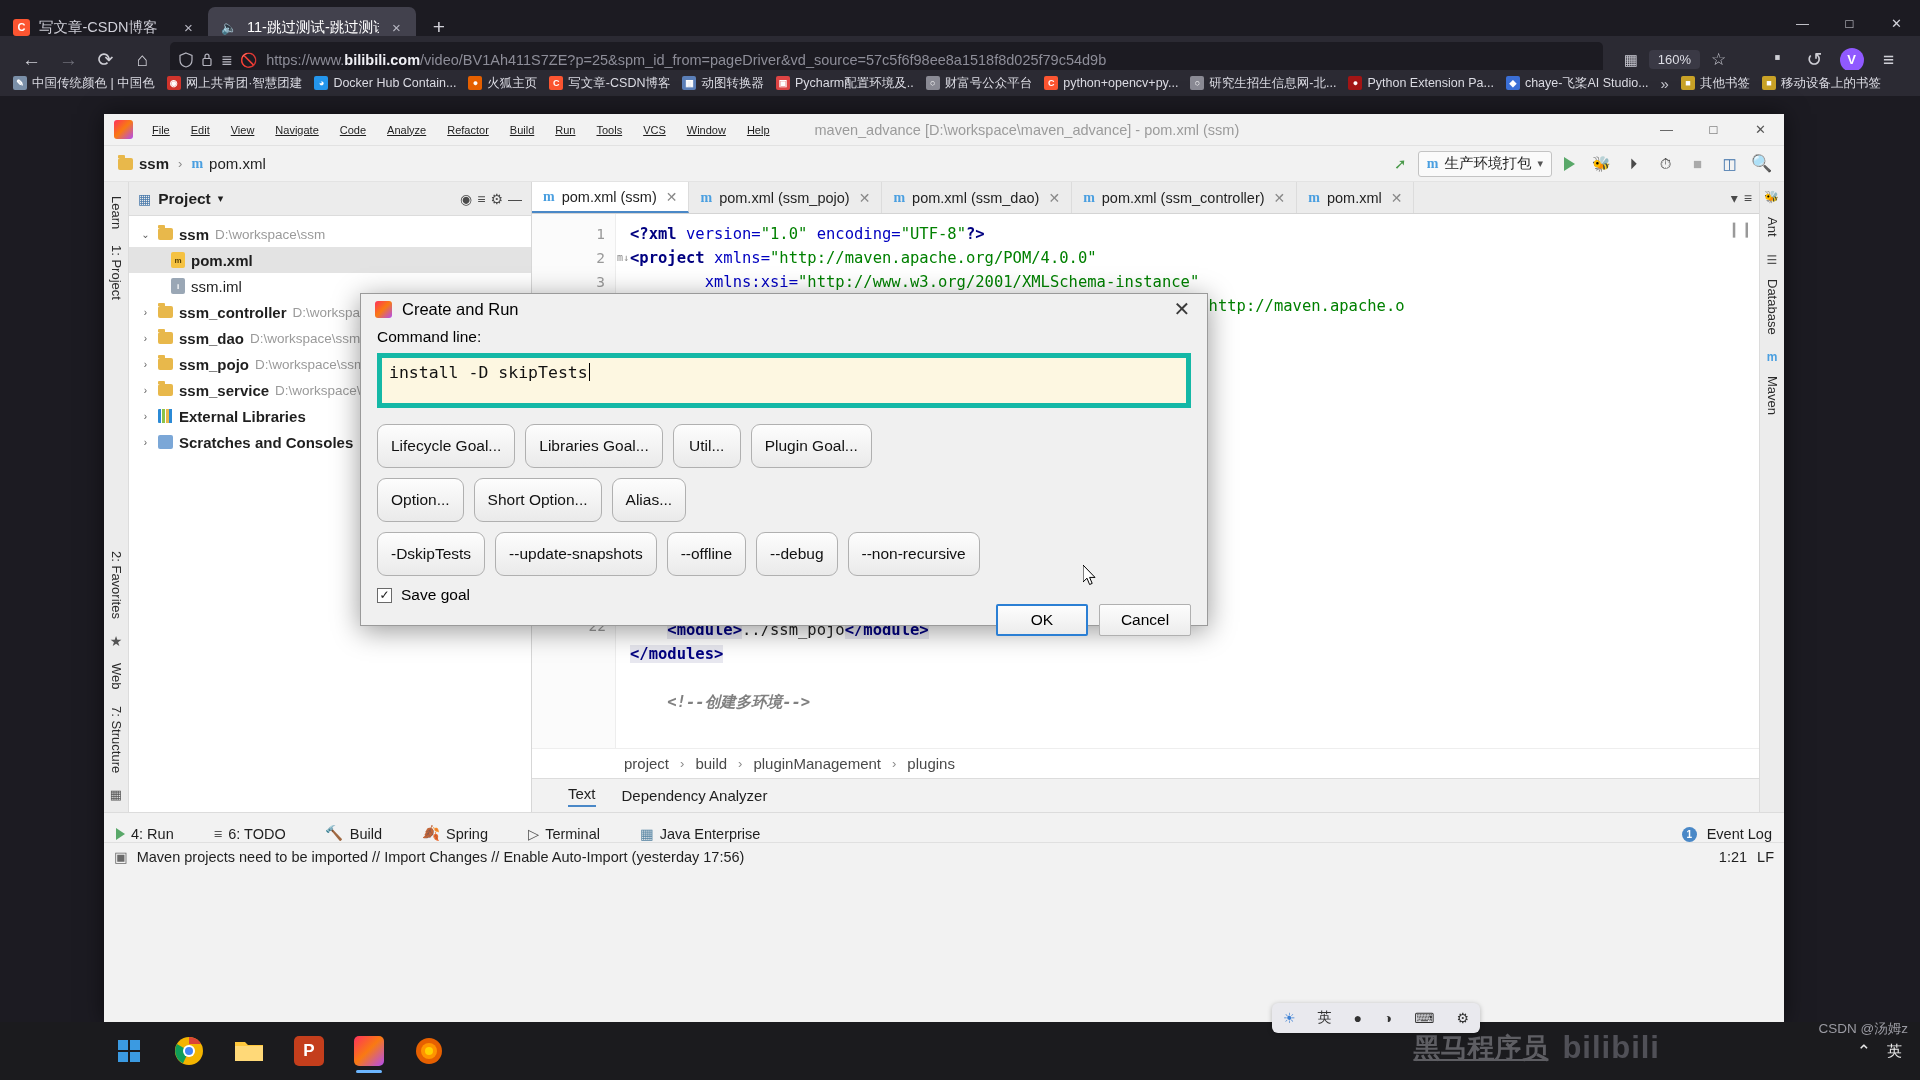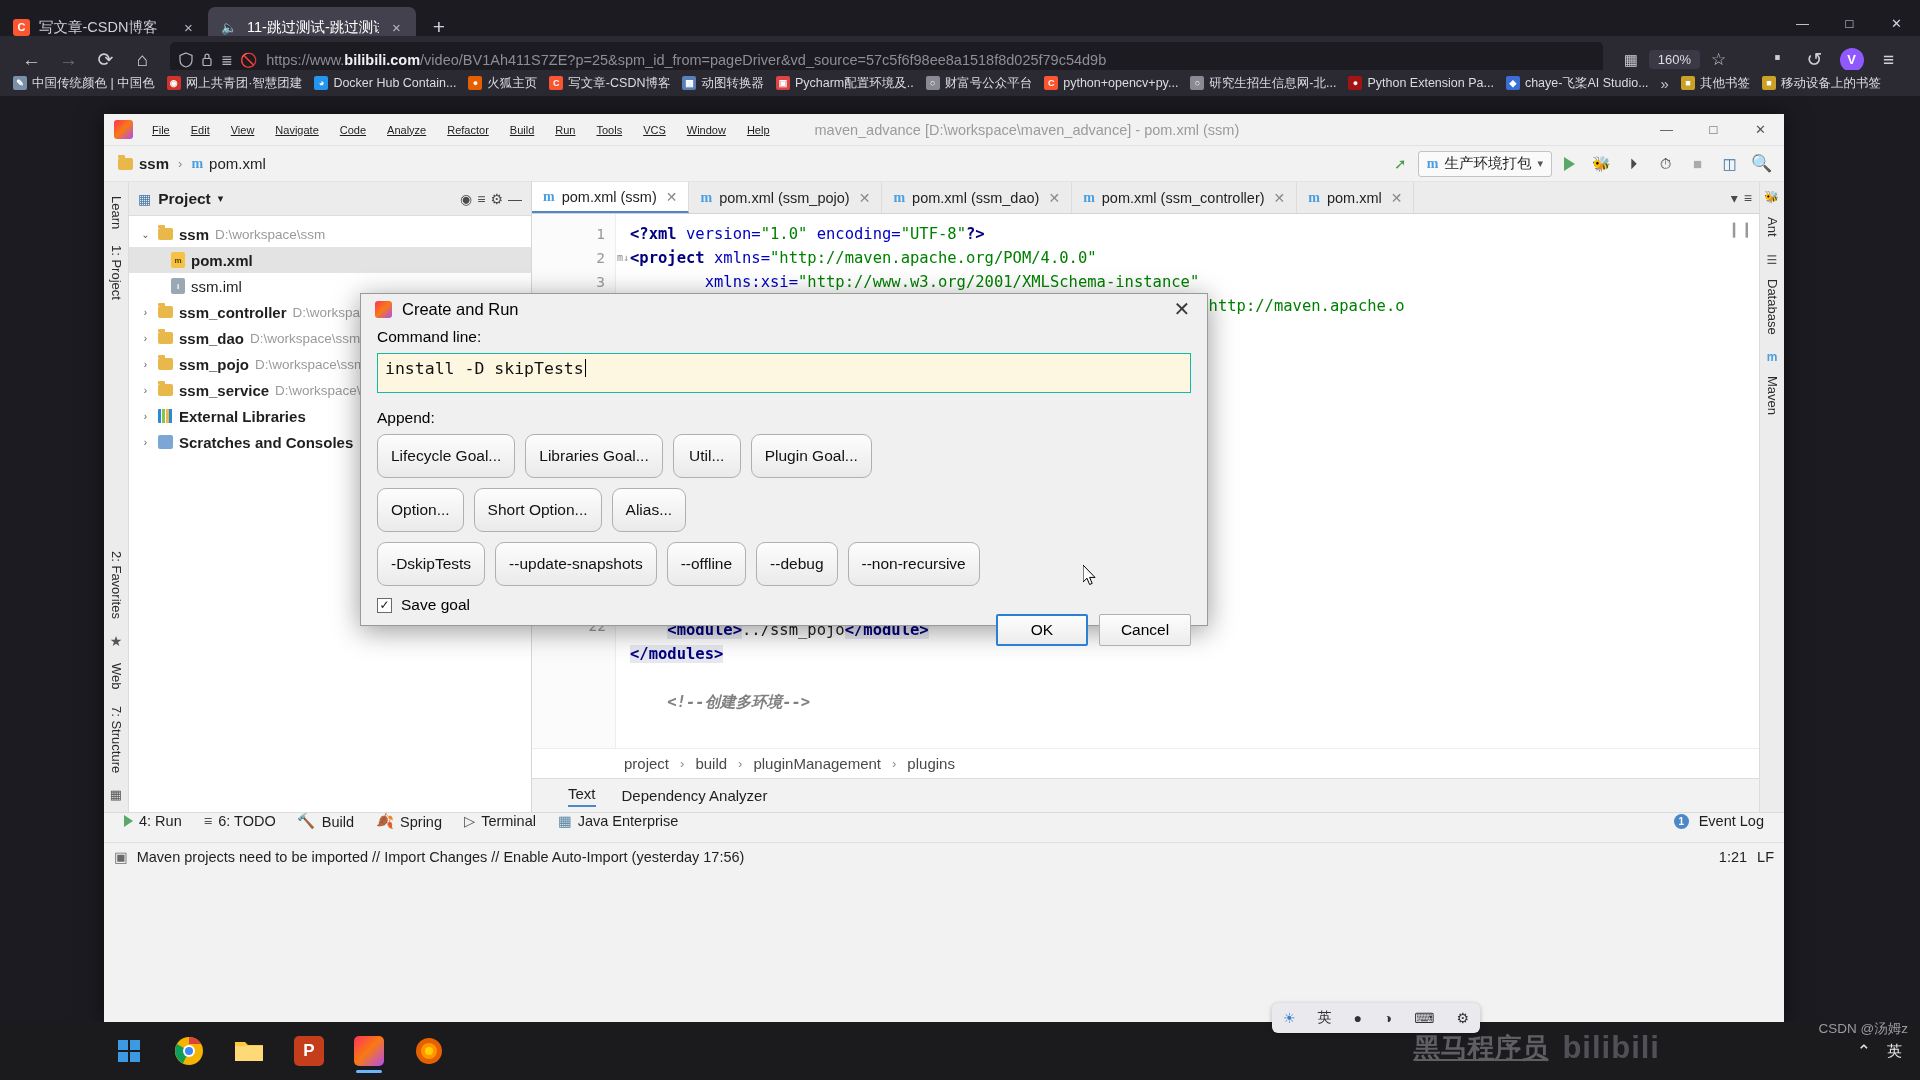--- a/index.html
+++ b/index.html
@@ -262,21 +262,21 @@
   }
   .ebt.active { border-bottom: 2px solid #4a88c7; padding-bottom: 3px;}
 
   .rail-right {
     width: 25px; background: #ececec; border-left: 1px solid #dcdcdc;
     display: flex; flex-direction: column; align-items: center; padding-top: 8px;
   }
 
   .ide-statusbar {
     height: 30px; background: #f2f2f2; border-top: 1px solid #dcdcdc;
-    display: flex; align-items: flex-start; gap: 22px; padding: 0 20px;
+    display: flex; align-items: flex-end; gap: 40px; padding: 0 12px;
     font-size: 14.5px;
   }
   .sb-item { display: flex; align-items: center; gap: 6px; }
   .sb-right { margin-left: auto; display: flex; align-items: center; gap: 10px; }
   .badge-1 {
     width: 15px; height: 15px; border-radius: 50%; background: #4a88c7;
     color: #fff; font-size: 10px; display: flex; align-items: center;
     justify-content: center; font-weight: bold;
   }
   .ide-msgbar {
@@ -301,21 +301,21 @@
     background: linear-gradient(135deg,#fe315d 0%,#f97a12 48%,#b24bf3 100%);
   }
   .dlg-close {
     margin-left: auto; width: 30px; height: 30px; display: flex;
     align-items: center; justify-content: center; font-size: 20px;
     color: #3a3a3a; font-weight: 300;
   }
   .dlg-body { padding: 4px 16px 0 16px; flex: 1 1 auto; }
   .dlg-label { font-size: 15.5px; margin-bottom: 7px; }
   .cmdbox {
-    height: 40px; background: #fdf7e1; border: 1px solid #14b8a6;
+    height: 55px; background: #fdf7e1; border: 5px solid #14b8a6;
     padding: 5px 7px; margin-bottom: 16px;
   }
   .cmdtext {
     font-family: "DejaVu Sans Mono", monospace; font-size: 16.5px;
     color: #111; position: relative; display: inline-block;
   }
   .caret {
     display: inline-block; width: 1px; height: 18px; background: #000;
     vertical-align: -3px; margin-left: 1px;
   }
@@ -762,21 +762,20 @@
     <div class="dlg-title">
       <span class="dlg-ico"></span>
       <span>Create and Run</span>
       <span class="dlg-close">✕</span>
     </div>
     <div class="dlg-body">
       <div class="dlg-label">Command line:</div>
       <div class="cmdbox">
         <span class="cmdtext">install -D skipTests</span><span class="caret"></span>
       </div>
-      <div class="dlg-label">Append:</div>
       <div class="btnrow">
         <div class="gbtn">Lifecycle Goal...</div>
         <div class="gbtn">Libraries Goal...</div>
         <div class="gbtn">Util...</div>
         <div class="gbtn">Plugin Goal...</div>
       </div>
       <div class="btnrow">
         <div class="gbtn">Option...</div>
         <div class="gbtn">Short Option...</div>
         <div class="gbtn">Alias...</div>

